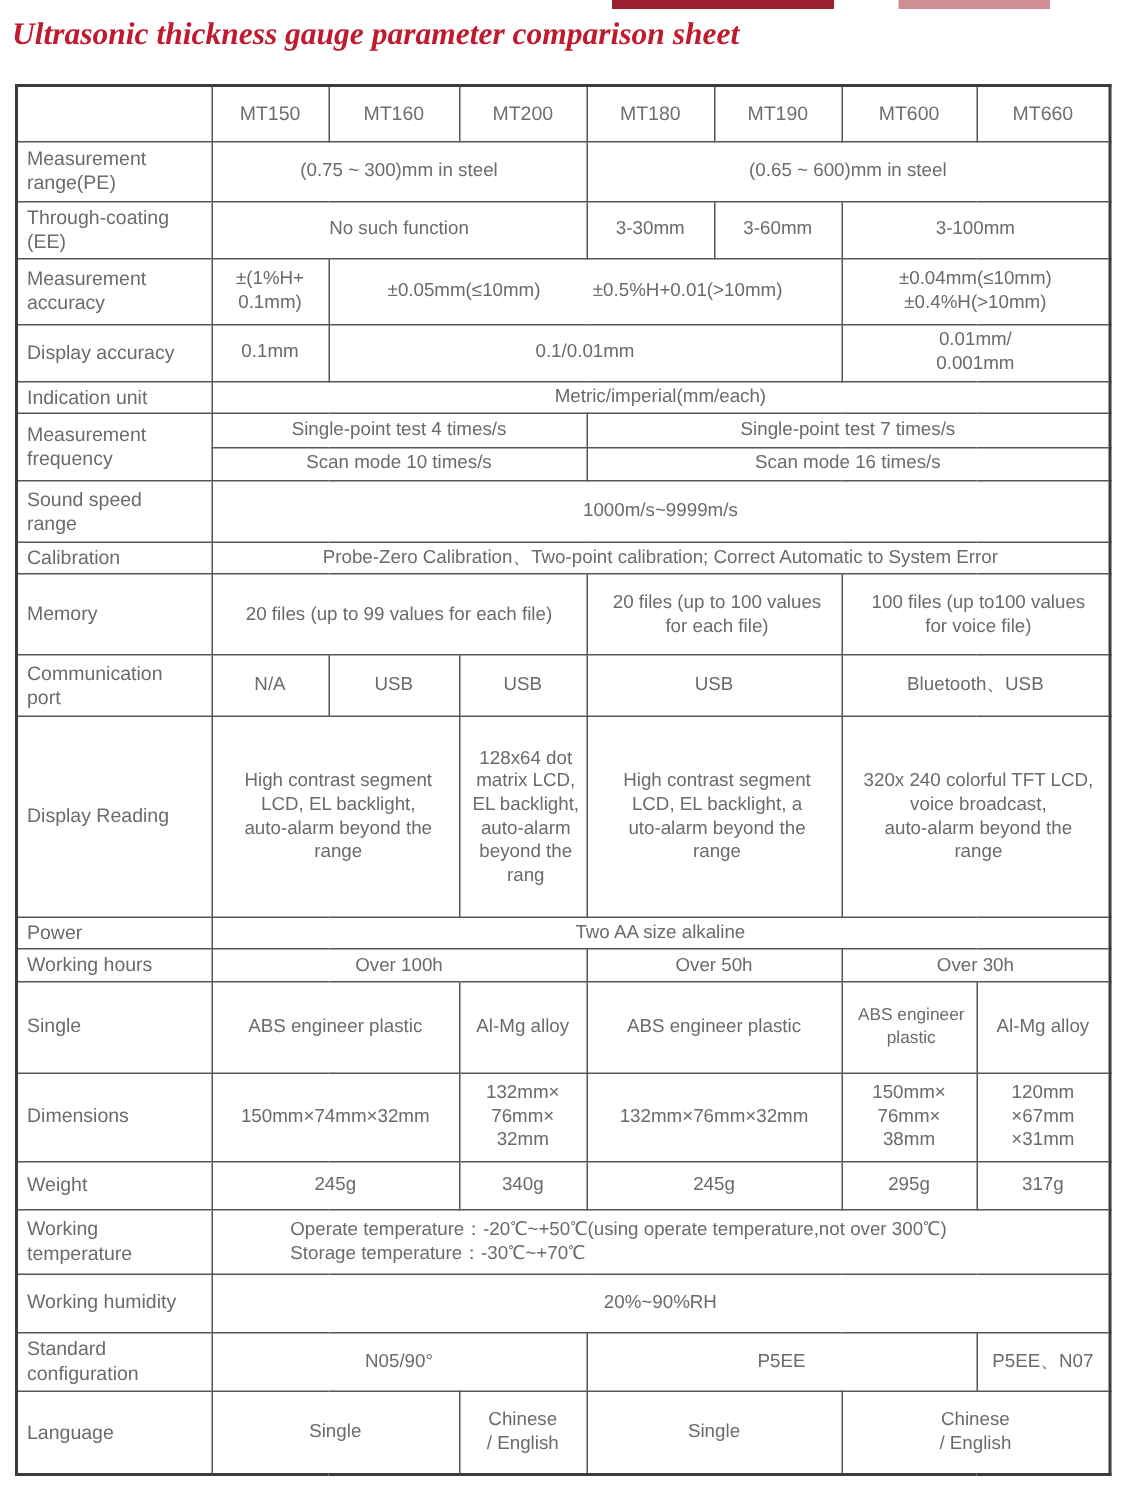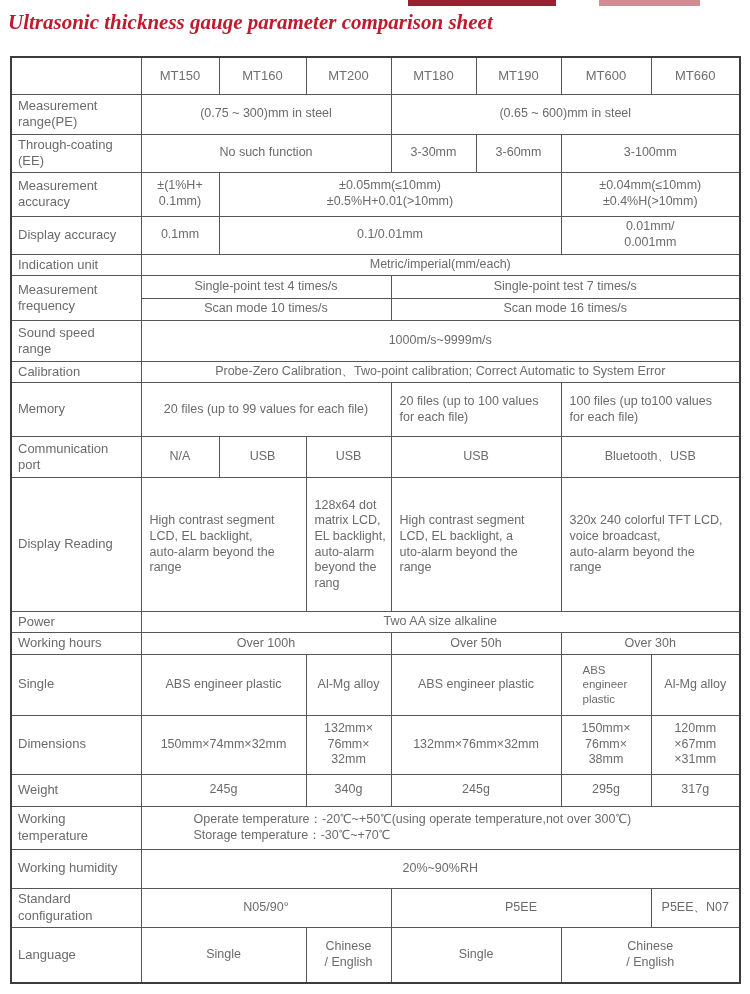--- a/index.html
+++ b/index.html
@@ -23,24 +23,24 @@
   }
   #spec-table td{
     border:1px solid #565656;
     padding:2px 4px;
     text-align:center;vertical-align:middle;
     white-space:pre-line;
     overflow:hidden;
   }
   #spec-table td.lbl{text-align:left;padding-left:6px;font-size:13px;}
   #spec-table td.model{font-size:13px;color:#6f6f6f;}
-  #spec-table td.left{text-align:left;padding-left:8px;}
+  #spec-table td.left{text-align:center;padding-left:8px;}
   #spec-table td.indent{text-align:left;padding-left:52px;}
-  #spec-table td.sm{font-size:11.5px;text-align:left;padding-left:21px;}
-  #spec-table .parts{display:flex;justify-content:space-evenly;align-items:center;width:100%;flex-direction:column;}
+  #spec-table td.sm{font-size:11.5px;text-align:center;padding-left:7px;}
+  #spec-table .parts{display:flex;justify-content:space-evenly;align-items:center;width:100%;}
   
   #spec-table tr:nth-child(1){height:37px;}
   #spec-table tr:nth-child(2){height:40px;}
   #spec-table tr:nth-child(3){height:38px;}
   #spec-table tr:nth-child(4){height:44px;}
   #spec-table tr:nth-child(5){height:38px;}
   #spec-table tr:nth-child(6){height:18px;}
   #spec-table tr:nth-child(7){height:23px;}
   #spec-table tr:nth-child(8){height:22px;}
   #spec-table tr:nth-child(9){height:41px;}
@@ -140,21 +140,21 @@
       <tr>
         <td class="lbl">Calibration</td>
         <td colspan="7">Probe-Zero Calibration、Two-point calibration; Correct Automatic to System Error</td>
       </tr>
       <tr>
         <td class="lbl">Memory</td>
         <td colspan="3">20 files (up to 99 values for each file)</td>
         <td colspan="2" class="left">20 files (up to 100 values
 for each file)</td>
         <td colspan="2" class="left">100 files (up to100 values
-for each file)</td>
+for voice file)</td>
       </tr>
       <tr>
         <td class="lbl">Communication
 port</td>
         <td colspan="1">N/A</td>
         <td colspan="1">USB</td>
         <td colspan="1">USB</td>
         <td colspan="2">USB</td>
         <td colspan="2">Bluetooth、USB</td>
       </tr>

